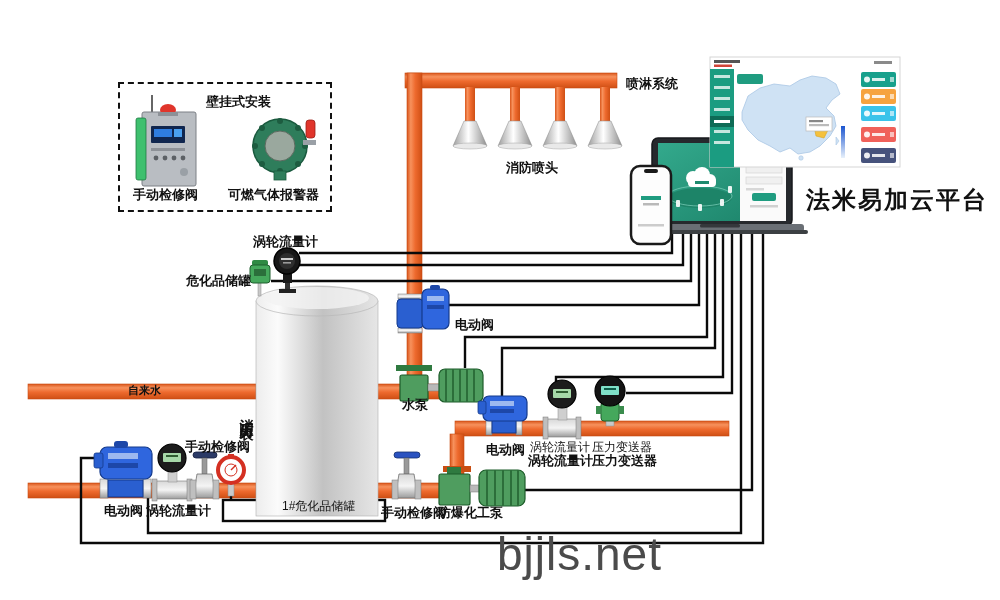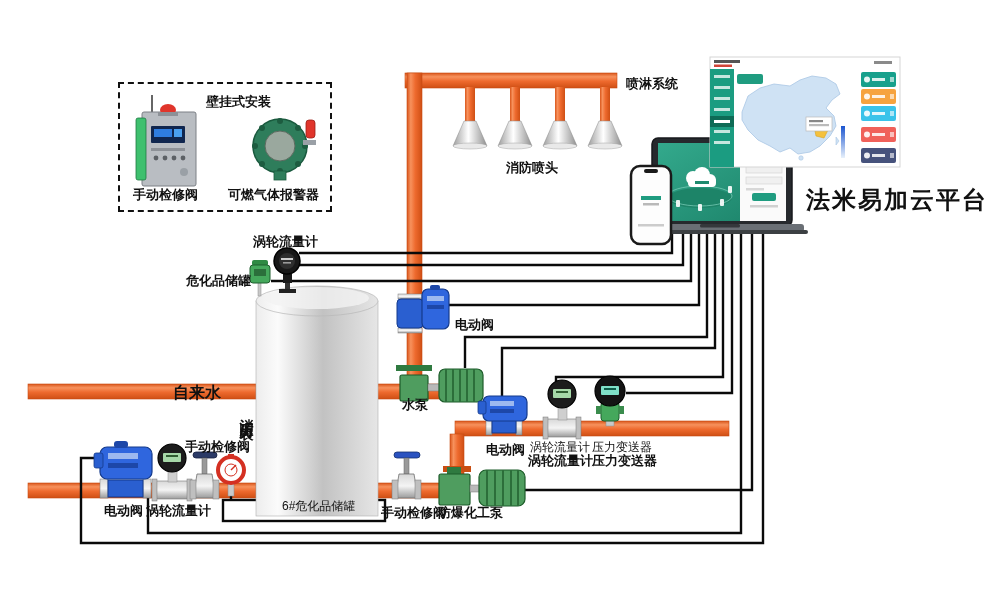--- a/index.html
+++ b/index.html
@@ -3,21 +3,21 @@
 <meta charset="utf-8">
 <style>
   html,body{margin:0;padding:0;background:#fff;}
   .canvas{position:relative;width:1000px;height:600px;background:#fff;overflow:hidden;
           font-family:"Liberation Sans","DejaVu Sans",sans-serif;}
   svg.diagram{position:absolute;left:0;top:0;}
   .lbl{position:absolute;font-size:13px;font-weight:700;color:#111;white-space:nowrap;line-height:1;}
   .lbl.light{font-weight:400;}
   .lbl.vert{writing-mode:vertical-rl;text-orientation:upright;letter-spacing:2px;font-size:14px;}
   .lbl.big{font-size:24px;font-weight:700;letter-spacing:2px;}
-  .lbl.onpipe{font-size:16px;margin-left:45px;}
+  .lbl.onpipe{font-size:11px;}
   .watermark{position:absolute;font-size:46px;font-weight:400;color:#4b4b4b;letter-spacing:1px;}
   .dashedbox{position:absolute;border:2px dashed #111;background:transparent;}
 </style>
 </head>
 <body>
 
 <div class="canvas">
 
 <svg class="diagram" width="1000" height="600" viewBox="0 0 1000 600">
   <defs>
@@ -386,33 +386,34 @@
 <div class="lbl" style="left:133px;top:188px;">手动检修阀</div>
 <div class="lbl" style="left:228px;top:188px;">可燃气体报警器</div>
 
 <div class="lbl" style="left:626px;top:77px;text-align:center;">喷淋系统</div>
 <div class="lbl" style="left:506px;top:161px;">消防喷头</div>
 
 <div class="lbl big" style="left:806px;top:188px;">法米易加云平台</div>
 
 <div class="lbl" style="left:253px;top:235px;">涡轮流量计</div>
 <div class="lbl" style="left:186px;top:274px;">危化品储罐</div>
-<div class="lbl light" style="left:282px;top:500px;font-size:12px;">6#危化品储罐</div>
+<div class="lbl light" style="left:282px;top:500px;font-size:12px;">1#危化品储罐</div>
 
 <div class="lbl onpipe" style="left:128px;top:385px;">自来水</div>
 
 <div class="lbl" style="left:455px;top:318px;">电动阀</div>
 <div class="lbl" style="left:402px;top:398px;">水泵</div>
 <div class="lbl" style="left:486px;top:443px;">电动阀</div>
 <div class="lbl light" style="left:530px;top:441px;font-size:12px;">涡轮流量计</div>
 <div class="lbl" style="left:528px;top:454px;">涡轮流量计</div>
 <div class="lbl light" style="left:592px;top:441px;font-size:12px;">压力变送器</div>
 <div class="lbl" style="left:592px;top:454px;">压力变送器</div>
 
 <div class="lbl" style="left:104px;top:504px;">电动阀</div>
 <div class="lbl" style="left:146px;top:504px;">涡轮流量计</div>
 <div class="lbl" style="left:185px;top:440px;">手动检修阀</div>
 <div class="lbl vert" style="left:240px;top:408px;">消防压力表</div>
 <div class="lbl" style="left:381px;top:506px;">手动检修阀</div>
 <div class="lbl" style="left:438px;top:506px;">防爆化工泵</div>
 
+<div class="watermark" style="left:497px;top:527px;">bjjls.net</div>
 
 </div>
 
 </body></html>

